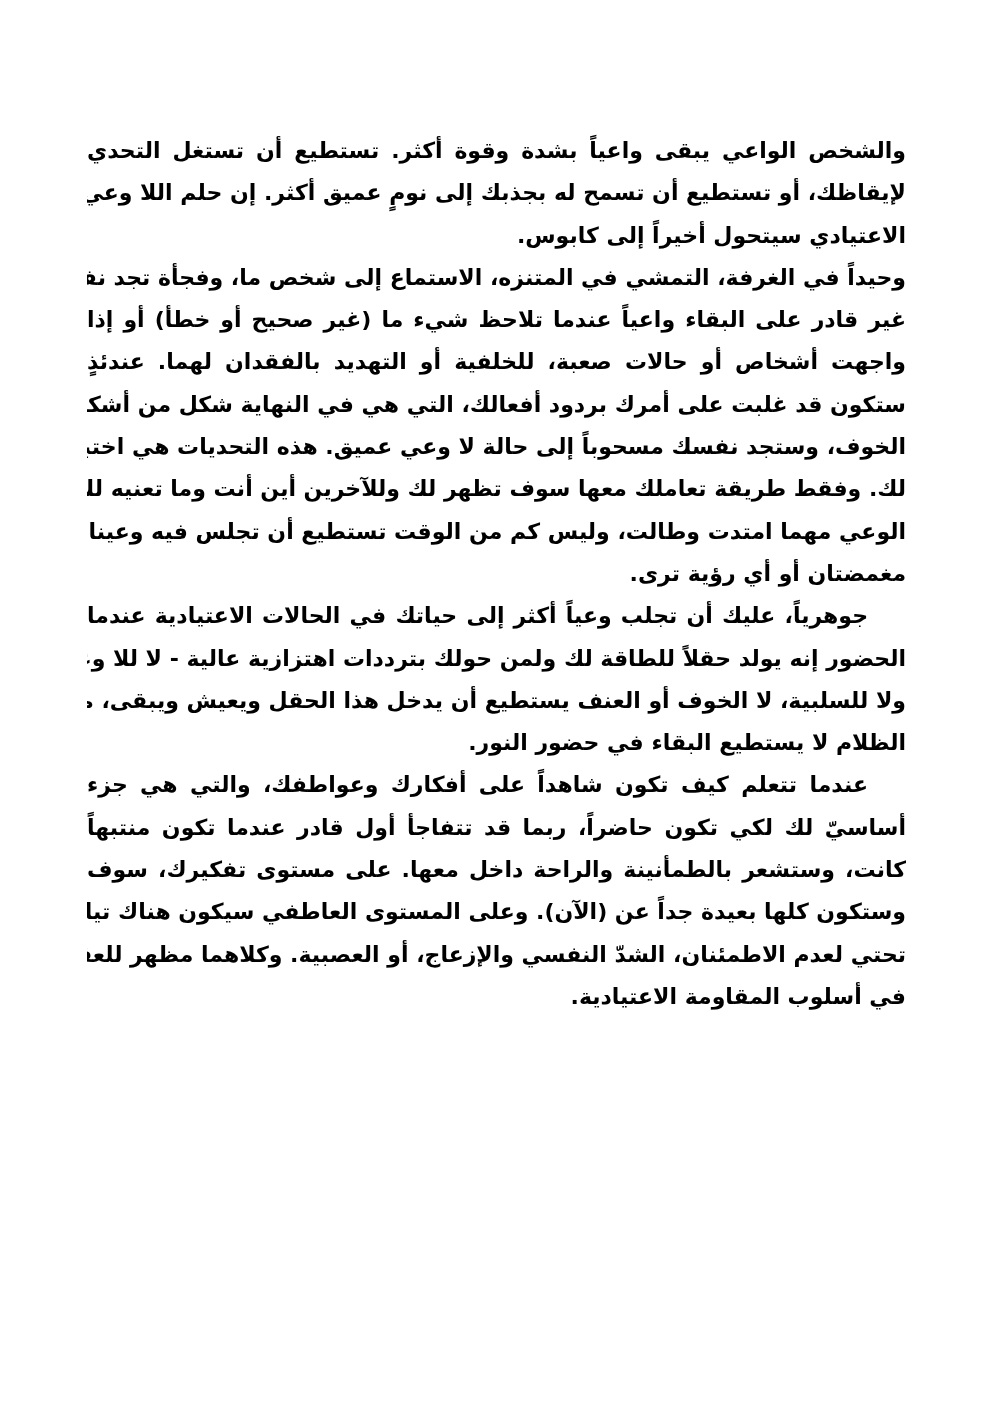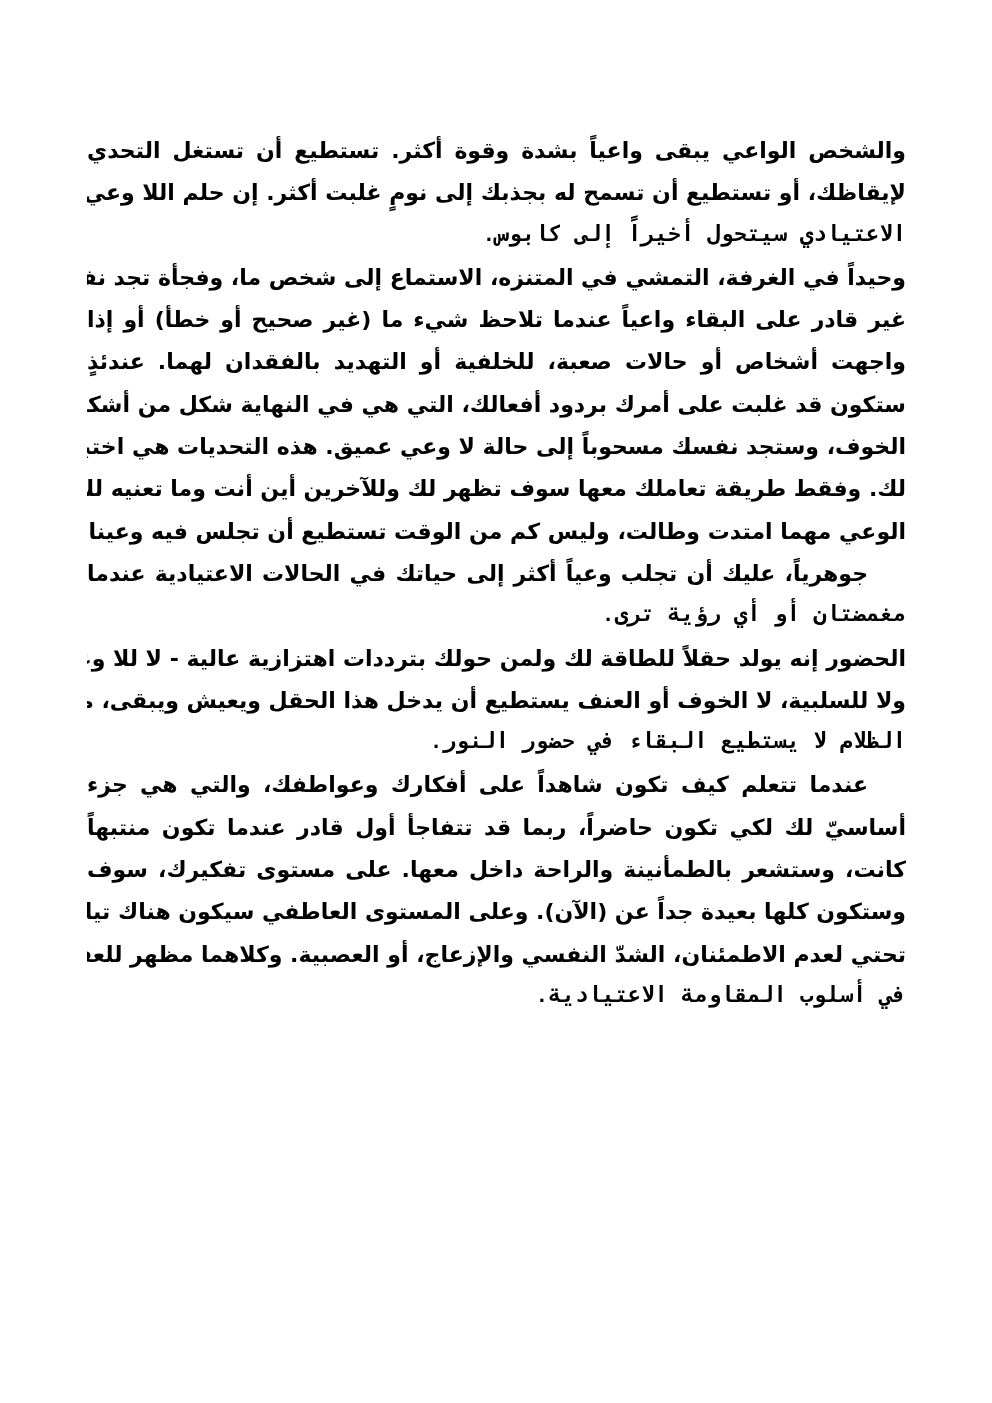--- a/index.html
+++ b/index.html
@@ -28,21 +28,20 @@
   .line {
     height: 42.3px;
     line-height: 42.3px;
     white-space: nowrap;
     text-align: justify;
     text-align-last: justify;
     overflow: hidden;
   }
   .line.last {
     text-align-last: right;
-    font-family: Liberation Mono, monospace;
   }
   .line.indent {
     padding-right: 38px;
   }
   .page-number {
     position: absolute;
     top: 1264px;
     left: 0;
     width: 992px;
     text-align: left;
@@ -62,31 +61,31 @@
     font-weight: normal;
     letter-spacing: 1px;
   }
 </style>
 </head>
 <body>
 
 <div class="page">
   <div class="text-block" style="color: rgb(0, 0, 0);">
       <div class="line">والشخص الواعي يبقى واعياً بشدة وقوة أكثر. تستطيع أن تستغل التحدي</div>
-      <div class="line">لإيقاظك، أو تستطيع أن تسمح له بجذبك إلى نومٍ غلبت أكثر. إن حلم اللا وعي</div>
+      <div class="line">لإيقاظك، أو تستطيع أن تسمح له بجذبك إلى نومٍ عميق أكثر. إن حلم اللا وعي</div>
       <div class="line last">الاعتيادي سيتحول أخيراً إلى كابوس.</div>
       <div class="line">وحيداً في الغرفة، التمشي في المتنزه، الاستماع إلى شخص ما، وفجأة تجد نفسك</div>
       <div class="line">غير قادر على البقاء واعياً عندما تلاحظ شيء ما (غير صحيح أو خطأ) أو إذا</div>
       <div class="line">واجهت أشخاص أو حالات صعبة، للخلفية أو التهديد بالفقدان لهما. عندئذٍ</div>
       <div class="line">ستكون قد غلبت على أمرك بردود أفعالك، التي هي في النهاية شكل من أشكال</div>
       <div class="line">الخوف، وستجد نفسك مسحوباً إلى حالة لا وعي عميق. هذه التحديات هي اختبار</div>
       <div class="line">لك. وفقط طريقة تعاملك معها سوف تظهر لك وللآخرين أين أنت وما تعنيه لك حالة</div>
       <div class="line">الوعي مهما امتدت وطالت، وليس كم من الوقت تستطيع أن تجلس فيه وعيناك</div>
+      <div class="line last">مغمضتان أو أي رؤية ترى.</div>
       <div class="line indent">جوهرياً، عليك أن تجلب وعياً أكثر إلى حياتك في الحالات الاعتيادية عندما</div>
-      <div class="line last">مغمضتان أو أي رؤية ترى.</div>
       <div class="line">الحضور إنه يولد حقلاً للطاقة لك ولمن حولك بترددات اهتزازية عالية - لا للا وعي،</div>
       <div class="line">ولا للسلبية، لا الخوف أو العنف يستطيع أن يدخل هذا الحقل ويعيش ويبقى، مثلما</div>
       <div class="line last">الظلام لا يستطيع البقاء في حضور النور.</div>
       <div class="line indent">عندما تتعلم كيف تكون شاهداً على أفكارك وعواطفك، والتي هي جزء</div>
       <div class="line">أساسيّ لك لكي تكون حاضراً، ربما قد تتفاجأ أول قادر عندما تكون منتبهاً</div>
       <div class="line">كانت، وستشعر بالطمأنينة والراحة داخل معها. على مستوى تفكيرك، سوف</div>
       <div class="line">وستكون كلها بعيدة جداً عن (الآن). وعلى المستوى العاطفي سيكون هناك تيار</div>
       <div class="line">تحتي لعدم الاطمئنان، الشدّ النفسي والإزعاج، أو العصبية. وكلاهما مظهر للعقل</div>
       <div class="line last">في أسلوب المقاومة الاعتيادية.</div>
     </div>

